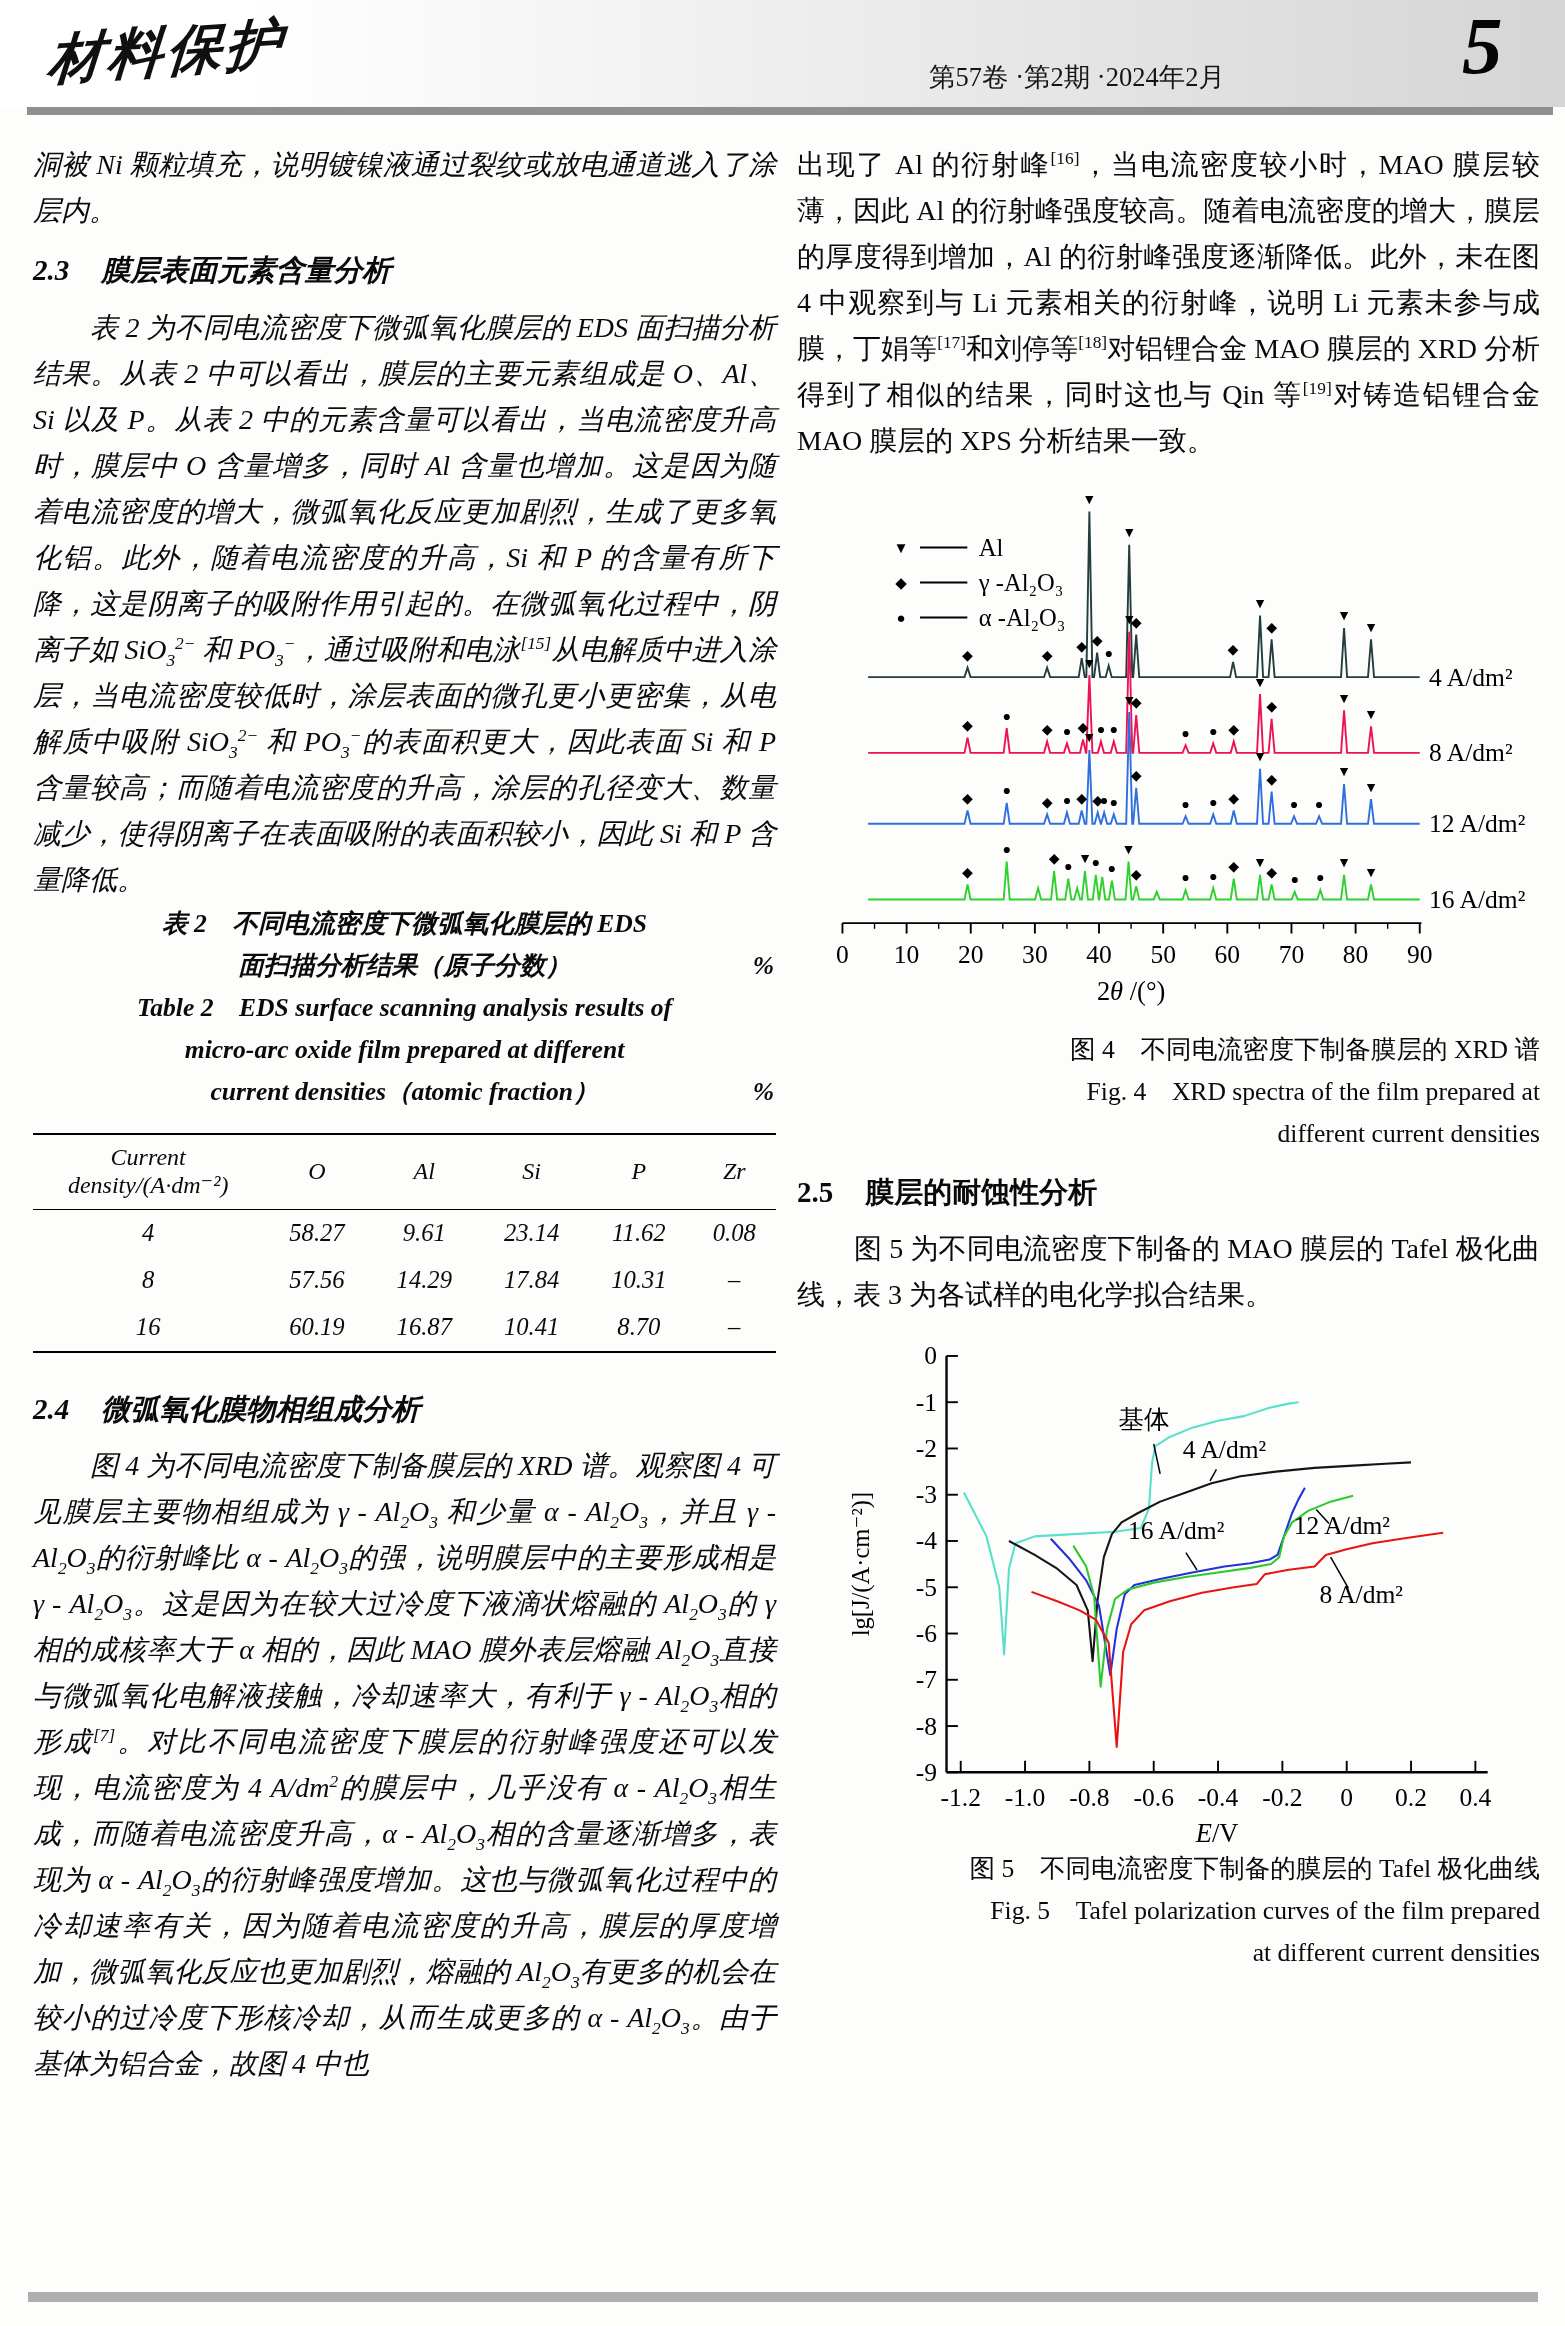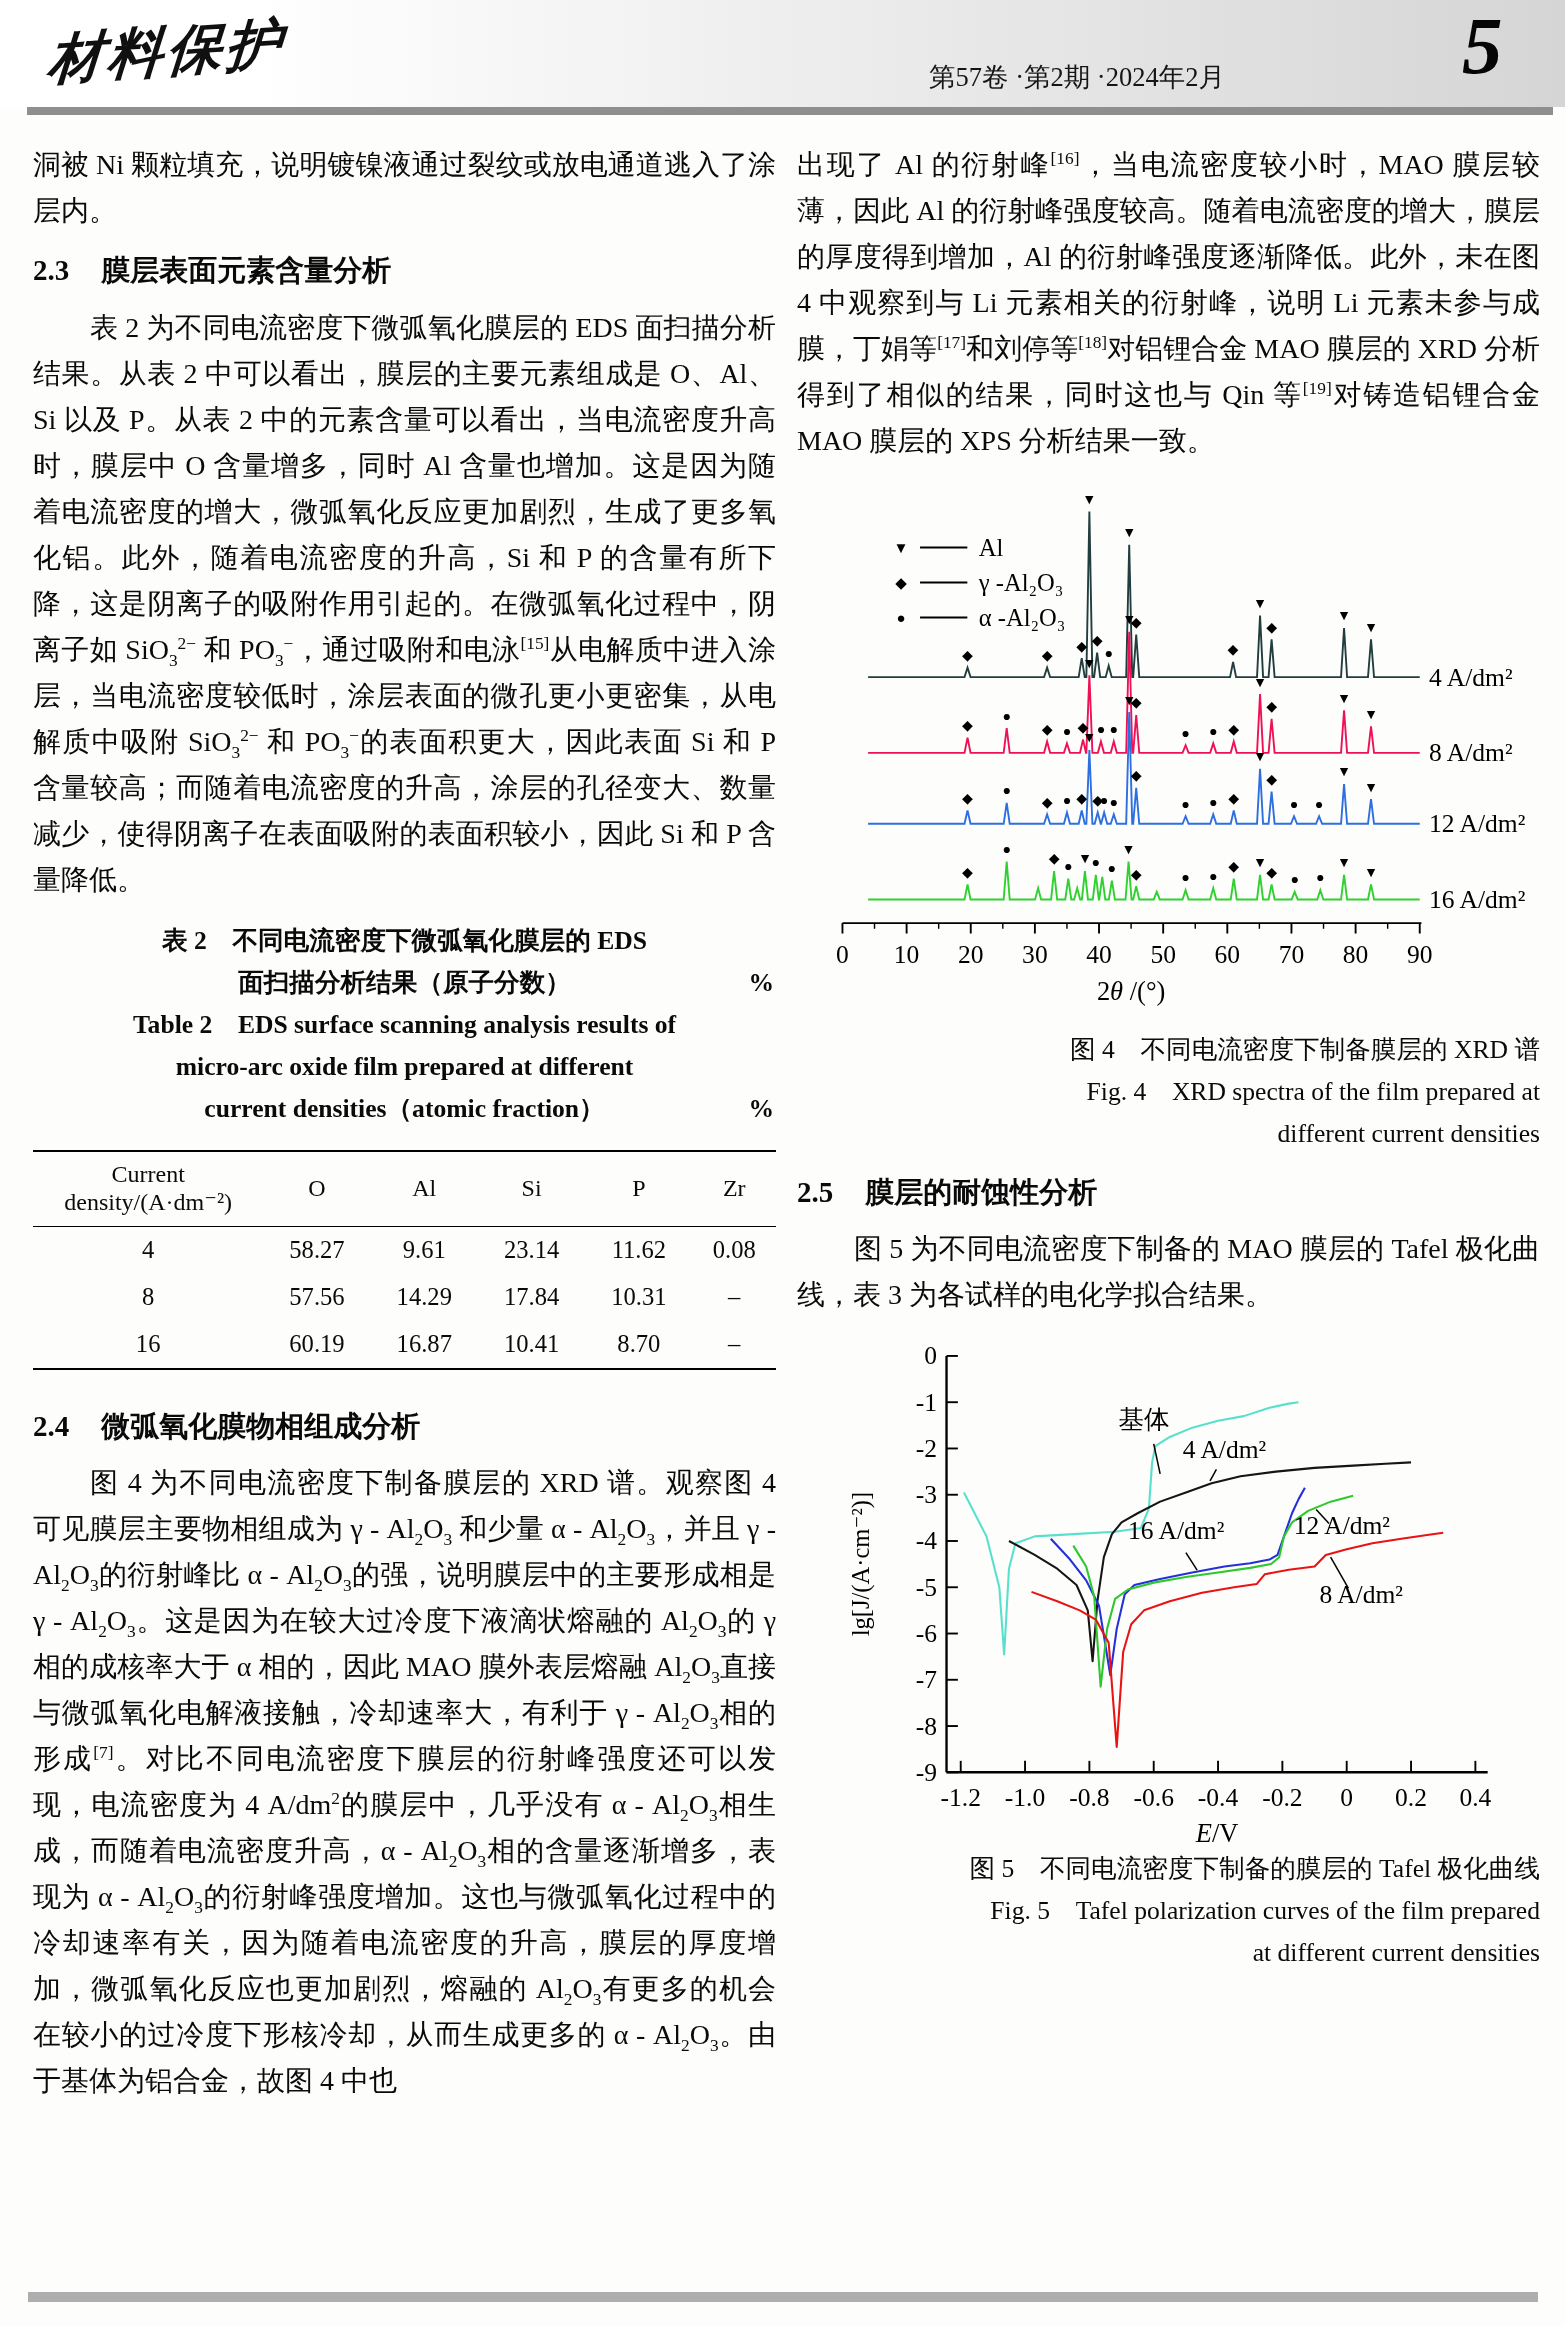--- a/index.html
+++ b/index.html
@@ -9,29 +9,29 @@
   .header-band{position:absolute;left:0;top:0;width:1565px;height:107px;
     background:linear-gradient(90deg,#ffffff 0%,#ffffff 16%,#ededed 52%,#d5d5d5 100%);}
   .logo{position:absolute;left:49px;top:15px;font-size:55px;font-weight:bold;font-style:italic;
         letter-spacing:3.8px;transform:skewX(-8deg) rotate(-4deg);color:#101010;}
   .issue{position:absolute;left:929px;top:59px;font-size:26.5px;color:#151515;}
   .pageno{position:absolute;left:1462px;top:0px;font-size:81px;font-weight:bold;font-style:italic;color:#050505;}
   .header-rule{position:absolute;left:26.5px;top:107px;width:1526px;height:7.6px;background:#8f8f8f;}
   .footer-rule{position:absolute;left:28px;top:2292px;width:1510px;height:10.4px;background:#aeaeae;}
   
   .col{position:absolute;top:142px;width:743px;}
-  .col.left{left:33px;}
+  .col.left{left:33px;font-style:italic;}
   .col.right{left:797px;}
   p.body{margin:0;font-size:28px;line-height:46px;text-align:justify;}
   p.indent{text-indent:57px;}
   sup,sub{font-size:0.62em;line-height:0;}
   h3.sec{margin:13.2px 0 11.4px 0;font-size:29px;line-height:46px;font-weight:bold;}
   h3.sec .num{margin-right:32px;}
   
-  .tcapwrap{margin-top:17px;}
+  .tcapwrap{}
   .tcap{position:relative;text-align:center;font-size:25.6px;line-height:42px;font-weight:bold;}
   .tcap .pct{position:absolute;right:1.9px;top:0;}
   table.t2{width:100%;border-collapse:collapse;margin-top:20px;
            border-top:2.8px solid #000;border-bottom:2.8px solid #000;}
   table.t2 th{font-weight:normal;font-size:24px;padding:9.5px 0;border-bottom:1.9px solid #000;text-align:center;}
   table.t2 th.c0{width:31%;}
   table.t2 td{font-size:24.6px;padding:9.5px 0;text-align:center;}
   
   svg.fig{display:block;margin:0 0 0 36px;}
   svg text{font-family:"Liberation Serif","DejaVu Serif",serif;fill:#000;}

